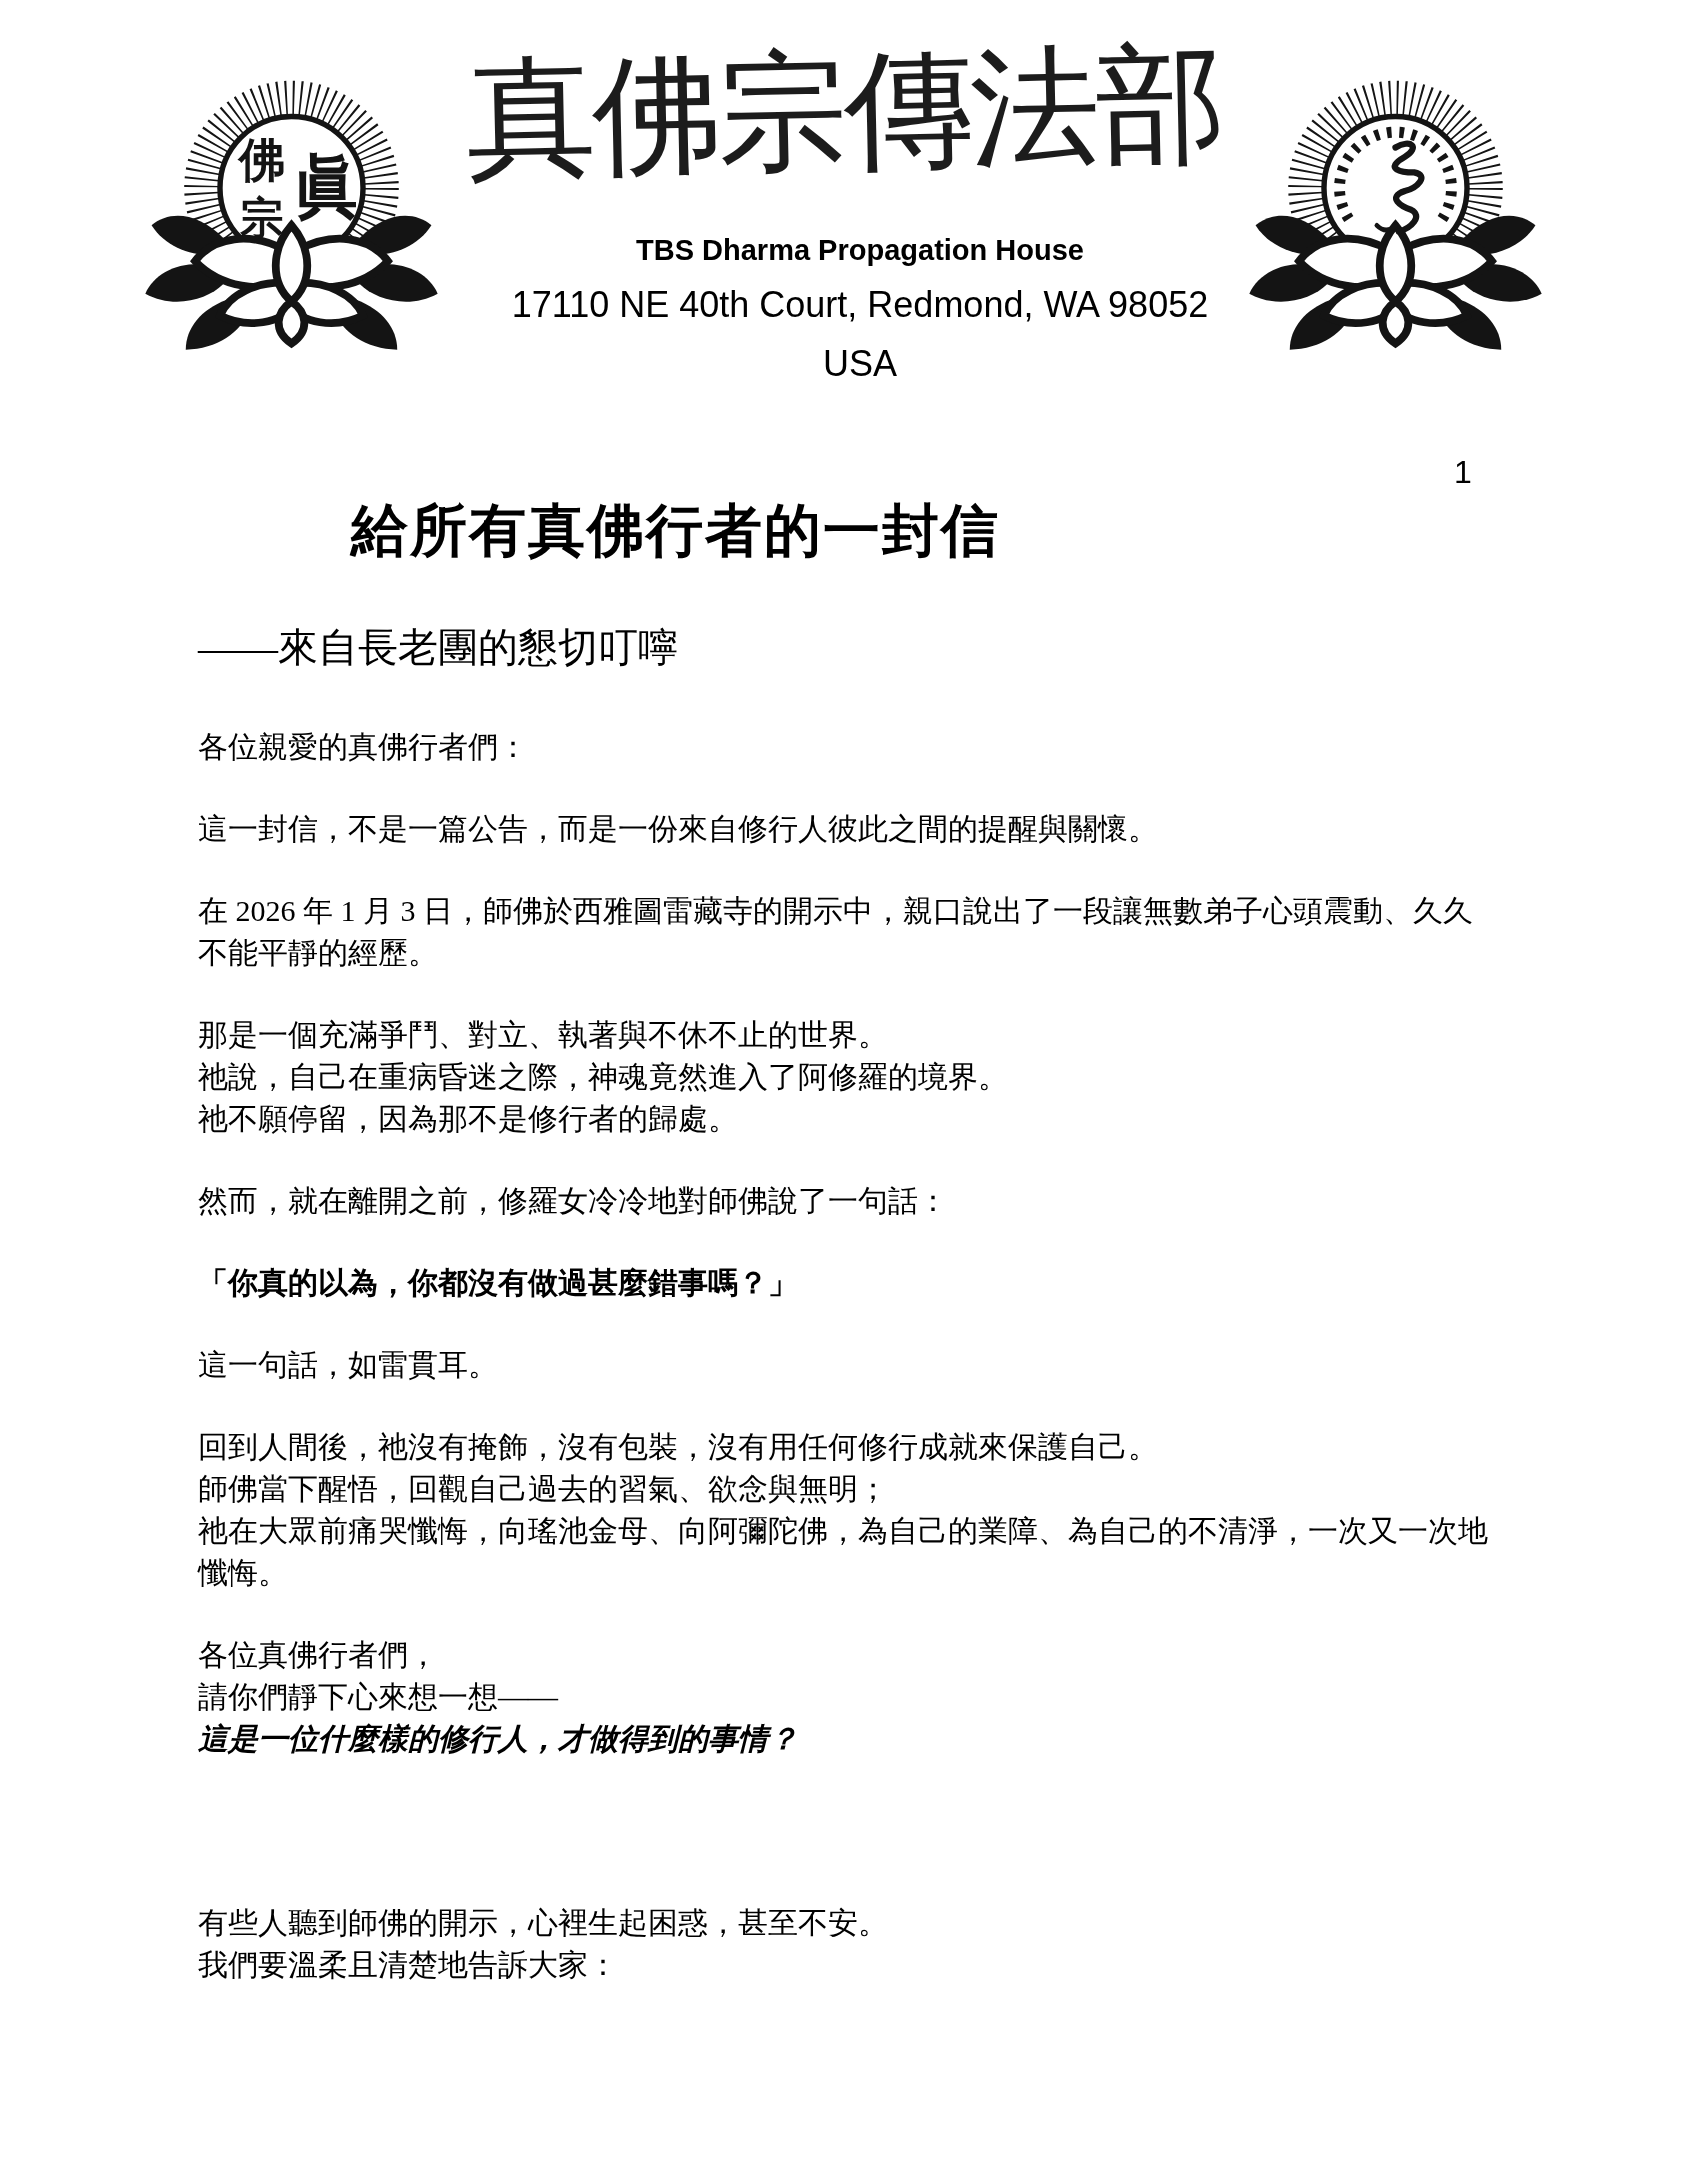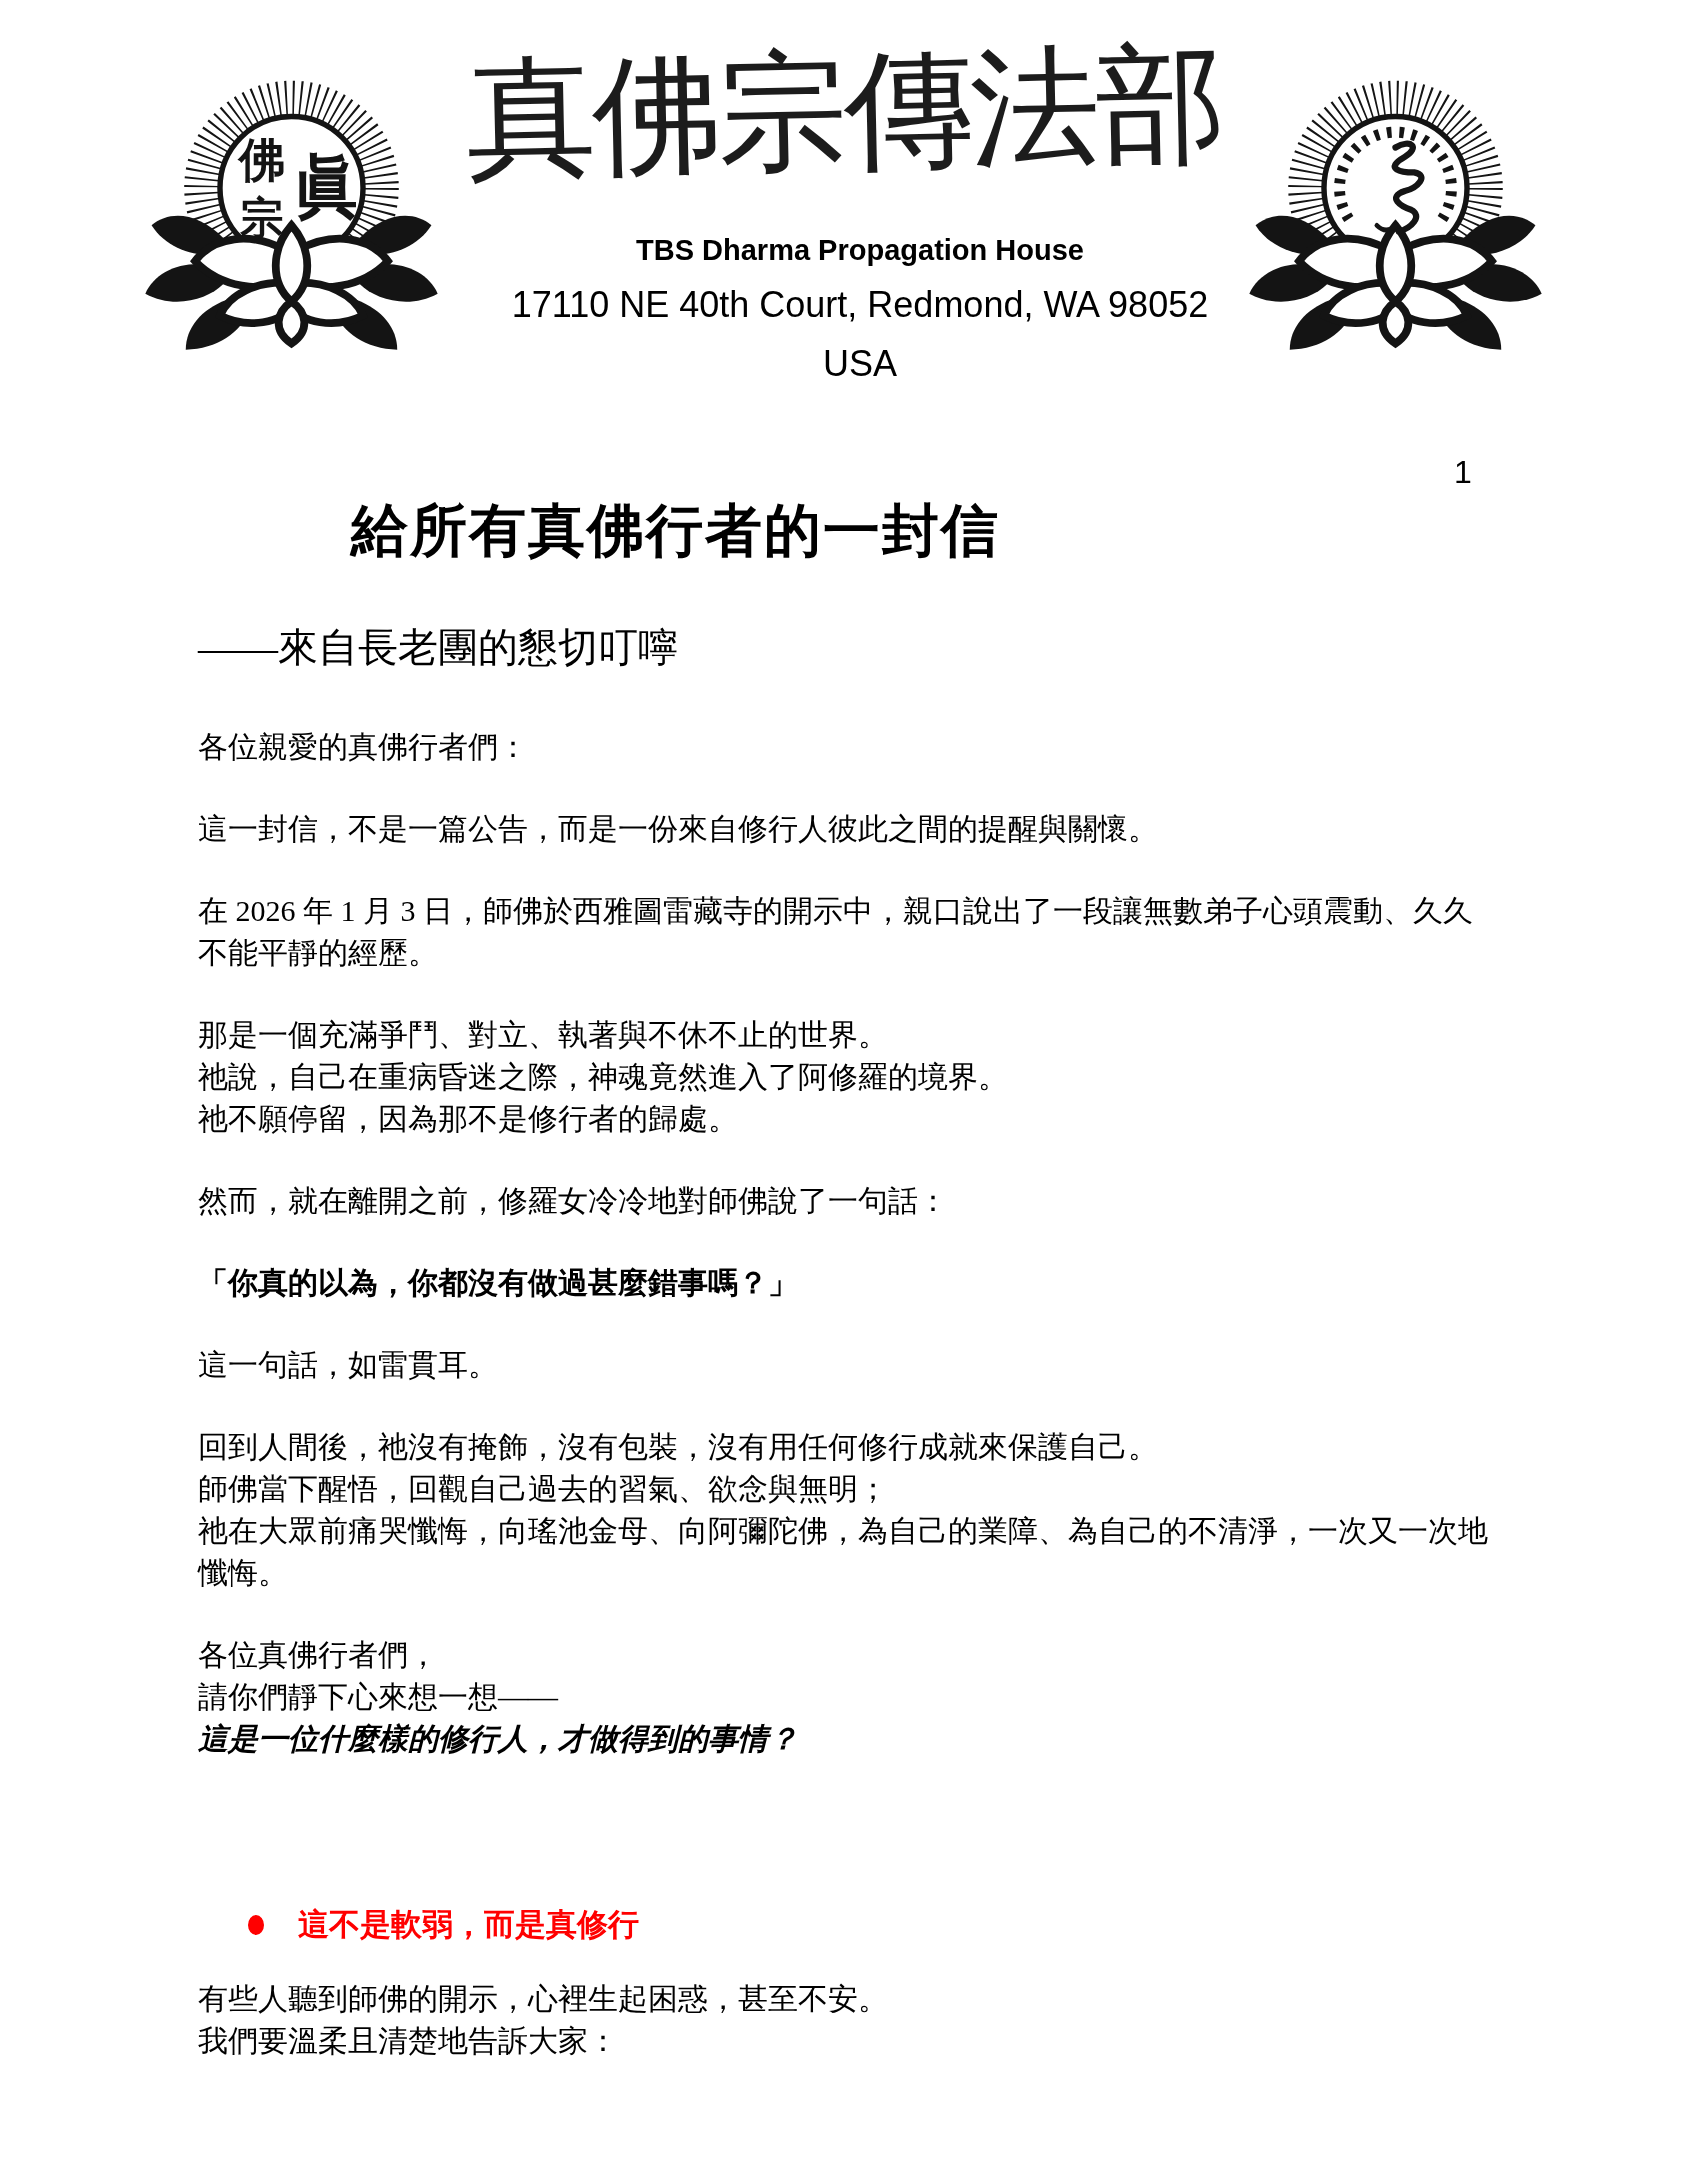--- a/index.html
+++ b/index.html
@@ -152,24 +152,20 @@
       <div class="line">各位真佛行者們，</div>
       <div class="line">請你們靜下心來想一想——</div>
     </div>
 
     <div class="blk tight emphasis">
       <div class="line">這是一位什麼樣的修行人，才做得到的事情？</div>
     </div>
 
     <div class="gap"></div>
 
-    <div class="bullet-line">
-      <span class="bullet-dot"></span>
-      <span>這不是軟弱，而是真修行</span>
-    </div>
 
     <div class="blk">
       <div class="line">有些人聽到師佛的開示，心裡生起困惑，甚至不安。</div>
       <div class="line">我們要溫柔且清楚地告訴大家：</div>
     </div>
 
   </div>
 </div>
 
 

